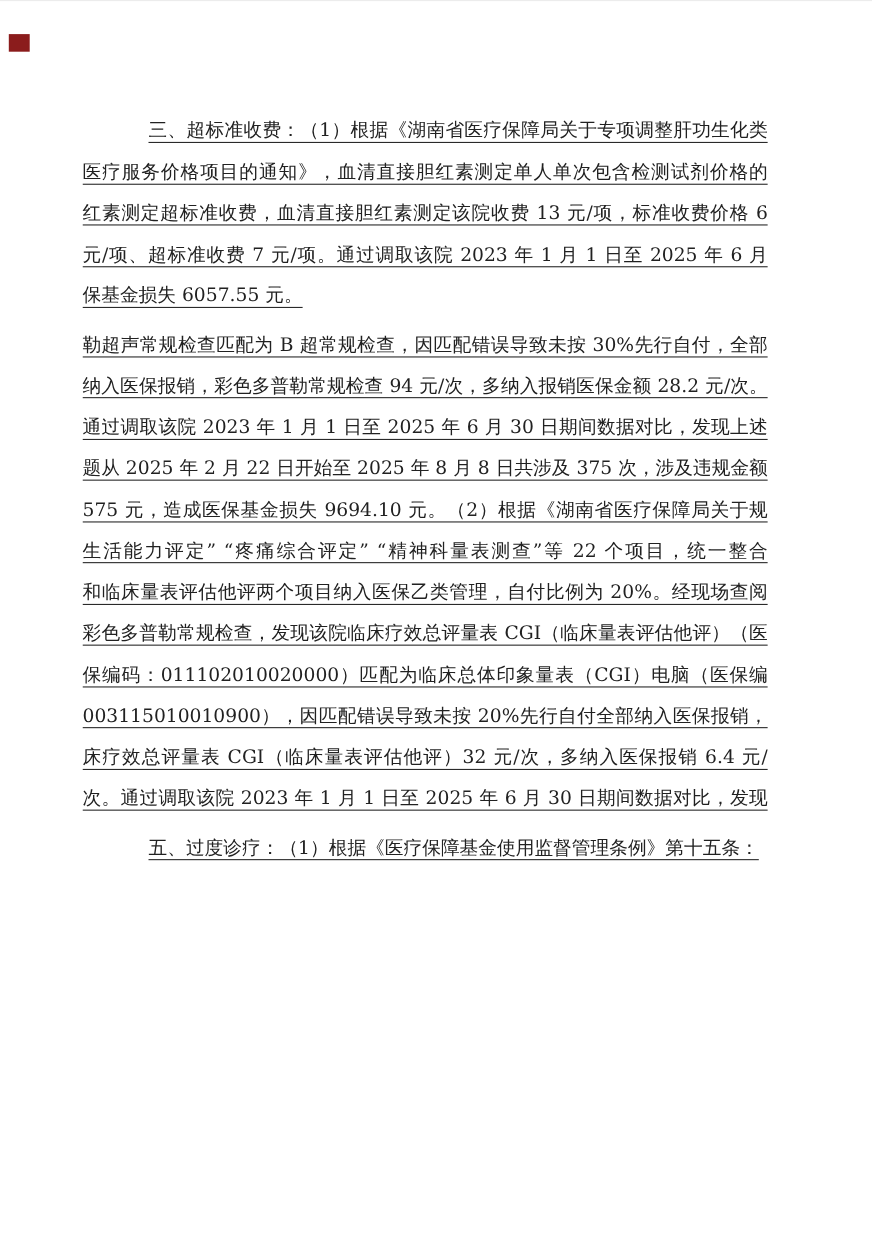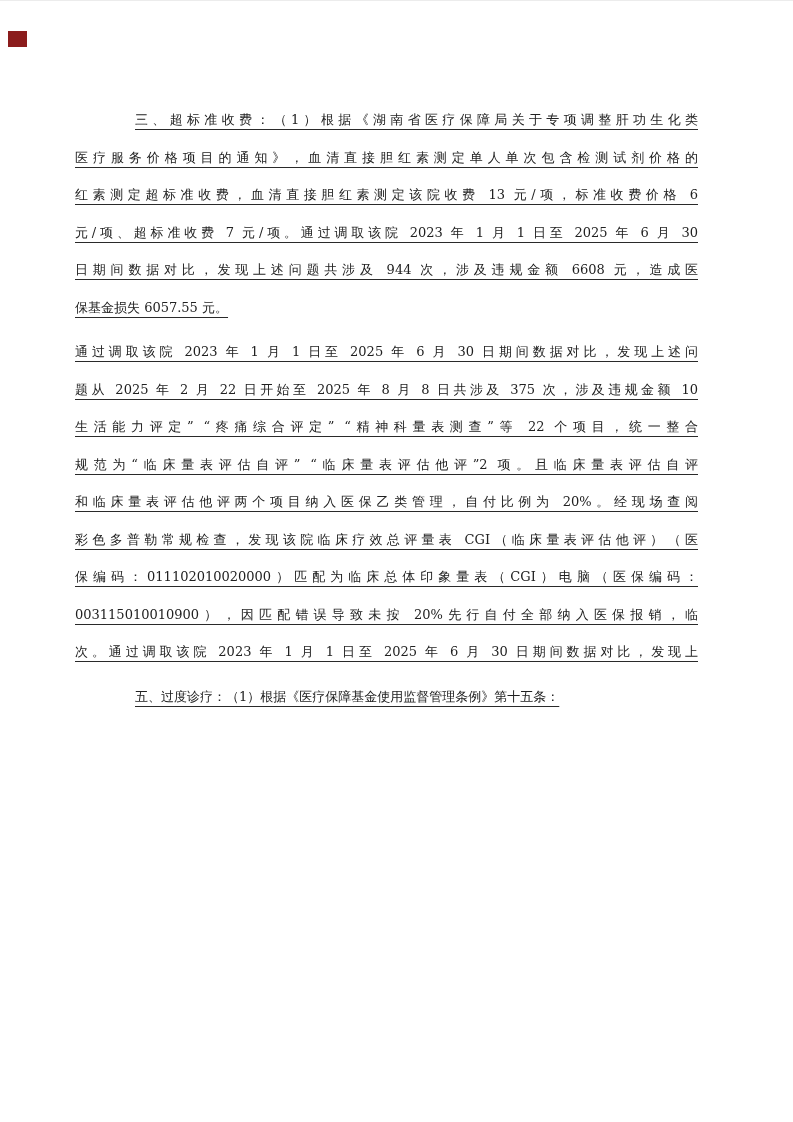--- a/index.html
+++ b/index.html
@@ -27,21 +27,21 @@
     position: absolute;
     left: 75px;
     top: 100px;
     width: 623px;
     color: #212121;
   }
   .para { margin: 0 0 7px 0; padding: 0; }
   .line {
     height: 37.5px;
     line-height: 37.5px;
-    font-size: 13px;
+    font-size: 17px;
     overflow: hidden;
     text-align: justify;
     text-align-last: justify;
     text-decoration: underline;
     text-decoration-thickness: 1px;
     text-underline-offset: 5px;
     text-decoration-color: #2a2a2a;
     white-space: normal;
   }
   .line.first { text-indent: 60px; }
@@ -51,31 +51,33 @@
 <body>
 
 <div id="page" style="background: rgb(255, 255, 255);">
   <div id="red-mark" style="background: rgb(139, 28, 28);"></div>
   <div id="doc" style="color: rgb(33, 33, 33);">
       <div class="para">
         <div class="line first">三、超标准收费：（1）根据《湖南省医疗保障局关于专项调整肝功生化类</div>
         <div class="line">医疗服务价格项目的通知》，血清直接胆红素测定单人单次包含检测试剂价格的</div>
         <div class="line">红素测定超标准收费，血清直接胆红素测定该院收费 13 元/项，标准收费价格 6</div>
         <div class="line">元/项、超标准收费 7 元/项。通过调取该院 2023 年 1 月 1 日至 2025 年 6 月 30</div>
-        <div class="line">日期间数据对比，发现上述问题共涉及 944 次，涉及违规金额 6608 元，造成医</div>
         <div class="line plast">保基金损失 6057.55 元。</div>
       </div>
       <div class="para">
+        <div class="line">勒超声常规检查匹配为 B 超常规检查，因匹配错误导致未按 30%先行自付，全部</div>
+        <div class="line">纳入医保报销，彩色多普勒常规检查 94 元/次，多纳入报销医保金额 28.2 元/次。</div>
         <div class="line">通过调取该院 2023 年 1 月 1 日至 2025 年 6 月 30 日期间数据对比，发现上述问</div>
         <div class="line">题从 2025 年 2 月 22 日开始至 2025 年 8 月 8 日共涉及 375 次，涉及违规金额 10</div>
+        <div class="line">575 元，造成医保基金损失 9694.10 元。（2）根据《湖南省医疗保障局关于规</div>
         <div class="line">生活能力评定” “疼痛综合评定” “精神科量表测查”等 22 个项目，统一整合</div>
-        <div class="line">规范为“临床量表评估自评” “临床量表评估他评”2 项。且临床量表评估自评</div>
         <div class="line">和临床量表评估他评两个项目纳入医保乙类管理，自付比例为 20%。经现场查阅</div>
         <div class="line">彩色多普勒常规检查，发现该院临床疗效总评量表 CGI（临床量表评估他评）（医</div>
         <div class="line">保编码：011102010020000）匹配为临床总体印象量表（CGI）电脑（医保编码：</div>
         <div class="line">003115010010900），因匹配错误导致未按 20%先行自付全部纳入医保报销，临</div>
+        <div class="line">床疗效总评量表 CGI（临床量表评估他评）32 元/次，多纳入医保报销 6.4 元/</div>
         <div class="line">次。通过调取该院 2023 年 1 月 1 日至 2025 年 6 月 30 日期间数据对比，发现上</div>
       </div>
       <div class="para">
         <div class="line first plast">五、过度诊疗：（1）根据《医疗保障基金使用监督管理条例》第十五条：</div>
       </div>
     </div>
 </div>
 
 </body></html>

